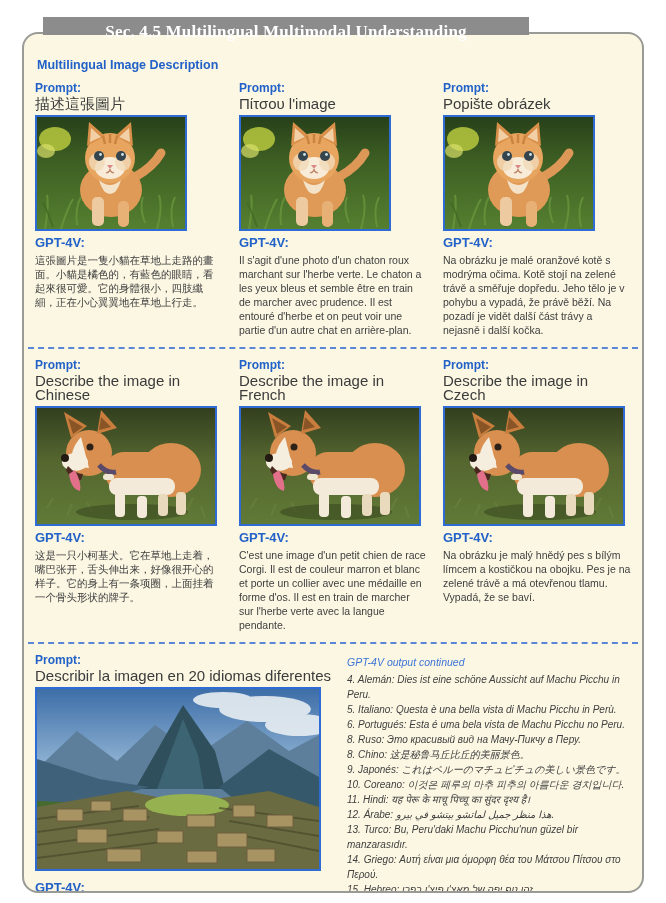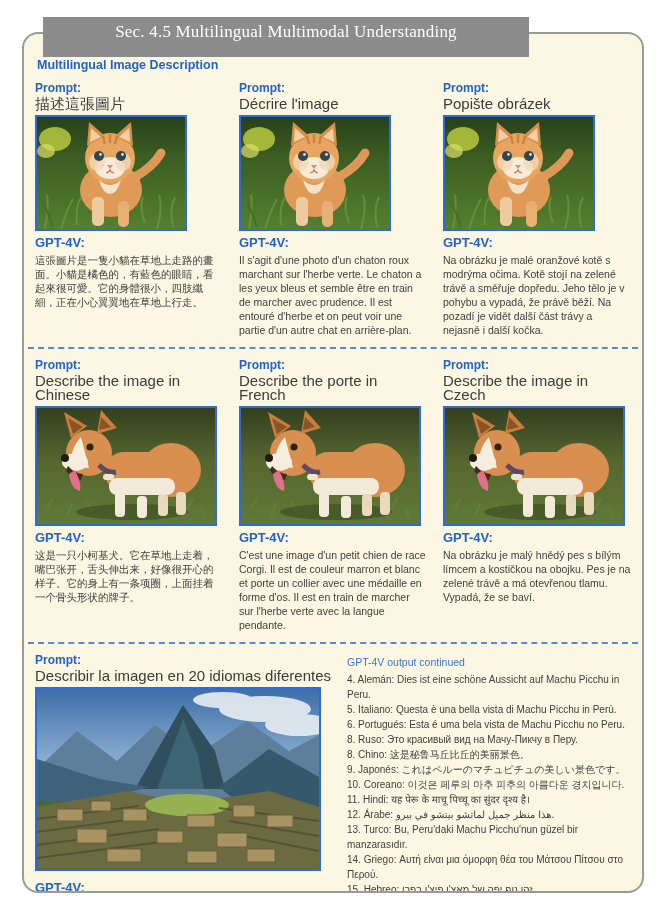--- a/index.html
+++ b/index.html
@@ -2,23 +2,23 @@
 <html><head>
 <meta charset="utf-8">
 <style>
   * { margin:0; padding:0; box-sizing:border-box; }
   html,body { background:#ffffff; }
   .page {
     position:relative; width:666px; height:903px; background:#ffffff;
     font-family:"Liberation Sans", sans-serif; overflow:hidden;
   }
   .title-bar {
-    position:absolute; left:43px; top:17px; width:486px; height:40px;
+    position:absolute; left:43px; top:17px; width:486px; height:18px;
     background:#8c8c8c; color:#ffffff; z-index:3;
-    font-family:"Liberation Serif", serif; font-weight:normal; font-size:17px;
+    font-family:"Liberation Serif", serif; font-weight:bold; font-size:17px;
     text-align:center; line-height:30px; letter-spacing:0.2px;
   }
   .panel {
     position:absolute; left:22px; top:32px; width:622px; height:861px;
     background:#fbf7e3; border:2px solid #9a9a96; border-radius:16px;
     padding:24px 0 6px 0; overflow:hidden;
   }
   .section-heading {
     color:#2262c8; font-weight:bold; font-size:12.5px; margin:0 0 9px 13px;
   }
@@ -26,21 +26,21 @@
   .cell { width:188px; flex:0 0 188px; }
   .prompt-label { color:#2262c8; font-weight:bold; font-size:12px; line-height:15px; }
   .prompt-text  { color:#3b3b3b; font-size:15px; line-height:14px; margin:1px 0 4px 0; }
   .gpt-label    { color:#2262c8; font-weight:bold; font-size:13px; margin:0 0 3px 0; }
   .response     { color:#404040; font-size:10.5px; line-height:14px; }
   .photo-frame  { border:2px solid #2e6bd4; background:#456b2e; line-height:0; display:inline-block; }
   .photo-frame svg { display:block; }
   .row-sep { border:0; border-top:2px dashed #5b86d8; margin:10px 4px 9px 4px; }
   .bottom-row { display:flex; gap:12px; padding:0 11px; }
   .bottom-left  { width:300px; flex:0 0 300px; }
-  .bottom-right { flex:1; padding-top:1px; }
+  .bottom-right { flex:1; padding-top:1px;font-style:italic; }
   .continued-label { color:#3d74d6; font-size:10.5px; margin:2px 0 4px 0; }
   .list-line { color:#404040; font-size:10px; line-height:15px; }
   .bottom-left .gpt-label { margin-top:5px; }
   .hidden-defs { position:absolute; width:0; height:0; overflow:hidden; }
 </style>
 </head>
 <body>
 
 <svg class="hidden-defs" aria-hidden="true">
   <defs>
@@ -190,21 +190,21 @@
         <div class="prompt-label">Prompt:</div>
         <div class="prompt-text">描述這張圖片</div>
         <span class="photo-frame" title="kitten-walking-on-grass-photo"><svg width="148" height="112">
               <use href="#sym-kitten"></use>
             </svg></span>
         <div class="gpt-label">GPT-4V:</div>
         <div class="response">這張圖片是一隻小貓在草地上走路的畫面。小貓是橘色的，有藍色的眼睛，看起來很可愛。它的身體很小，四肢纖細，正在小心翼翼地在草地上行走。</div>
       </div>
       <div class="cell">
         <div class="prompt-label">Prompt:</div>
-        <div class="prompt-text">Décrire l'image</div>
+        <div class="prompt-text">Πίτσου l'image</div>
         <span class="photo-frame" title="kitten-walking-on-grass-photo"><svg width="148" height="112">
               <use href="#sym-kitten"></use>
             </svg></span>
         <div class="gpt-label">GPT-4V:</div>
         <div class="response">Il s'agit d'une photo d'un chaton roux marchant sur l'herbe verte. Le chaton a les yeux bleus et semble être en train de marcher avec prudence. Il est entouré d'herbe et on peut voir une partie d'un autre chat en arrière-plan.</div>
       </div>
       <div class="cell">
         <div class="prompt-label">Prompt:</div>
         <div class="prompt-text">Popište obrázek</div>
         <span class="photo-frame" title="kitten-walking-on-grass-photo"><svg width="148" height="112">
@@ -222,21 +222,21 @@
         <div class="prompt-label">Prompt:</div>
         <div class="prompt-text">Describe the image in Chinese</div>
         <span class="photo-frame" title="corgi-puppy-walking-photo"><svg width="178" height="116">
               <use href="#sym-corgi"></use>
             </svg></span>
         <div class="gpt-label">GPT-4V:</div>
         <div class="response">这是一只小柯基犬。它在草地上走着，嘴巴张开，舌头伸出来，好像很开心的样子。它的身上有一条项圈，上面挂着一个骨头形状的牌子。</div>
       </div>
       <div class="cell">
         <div class="prompt-label">Prompt:</div>
-        <div class="prompt-text">Describe the porte in French</div>
+        <div class="prompt-text">Describe the image in French</div>
         <span class="photo-frame" title="corgi-puppy-walking-photo"><svg width="178" height="116">
               <use href="#sym-corgi"></use>
             </svg></span>
         <div class="gpt-label">GPT-4V:</div>
         <div class="response">C'est une image d'un petit chien de race Corgi. Il est de couleur marron et blanc et porte un collier avec une médaille en forme d'os. Il est en train de marcher sur l'herbe verte avec la langue pendante.</div>
       </div>
       <div class="cell">
         <div class="prompt-label">Prompt:</div>
         <div class="prompt-text">Describe the image in Czech</div>
         <span class="photo-frame" title="corgi-puppy-walking-photo"><svg width="178" height="116">

